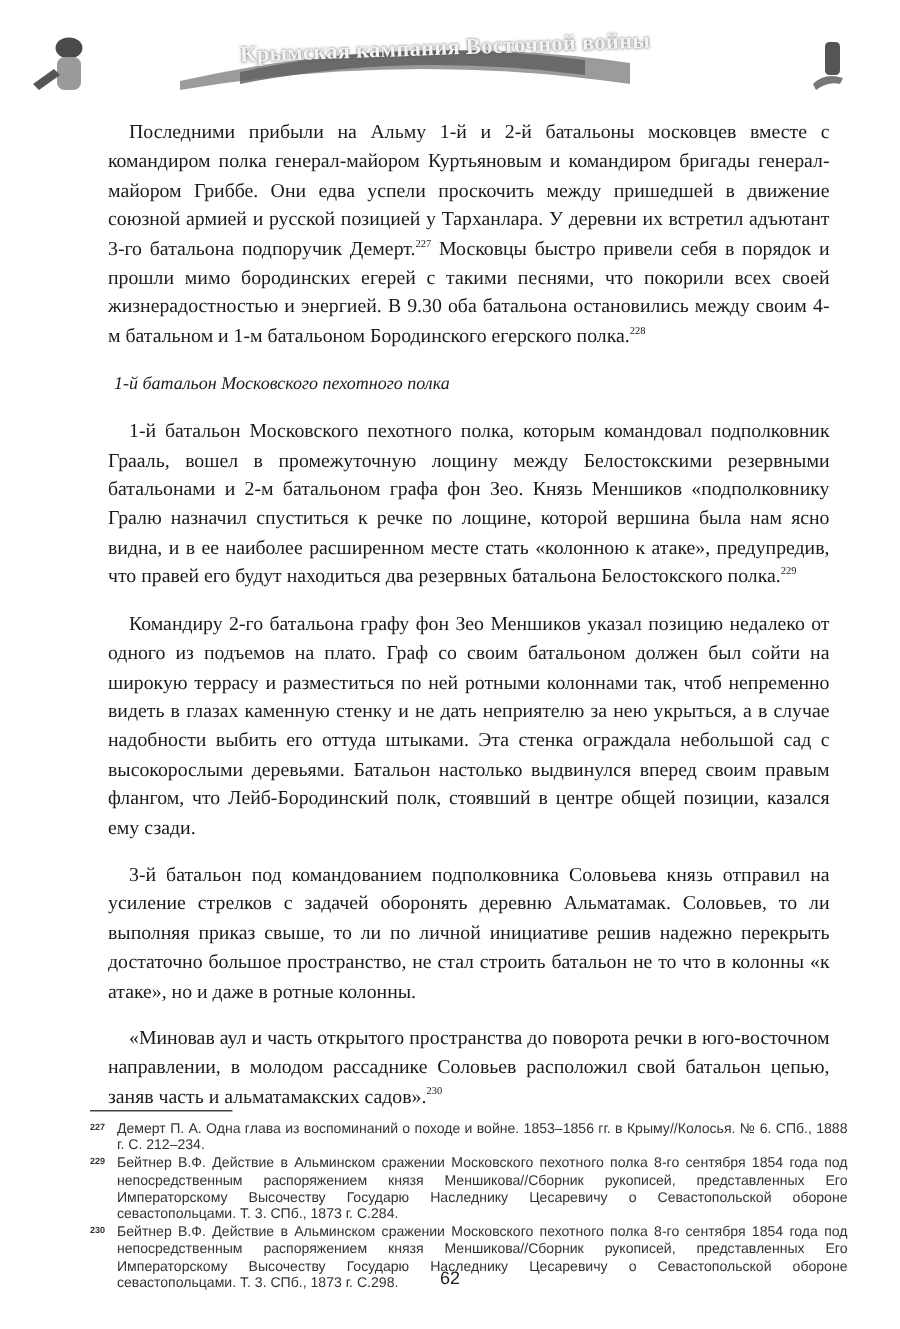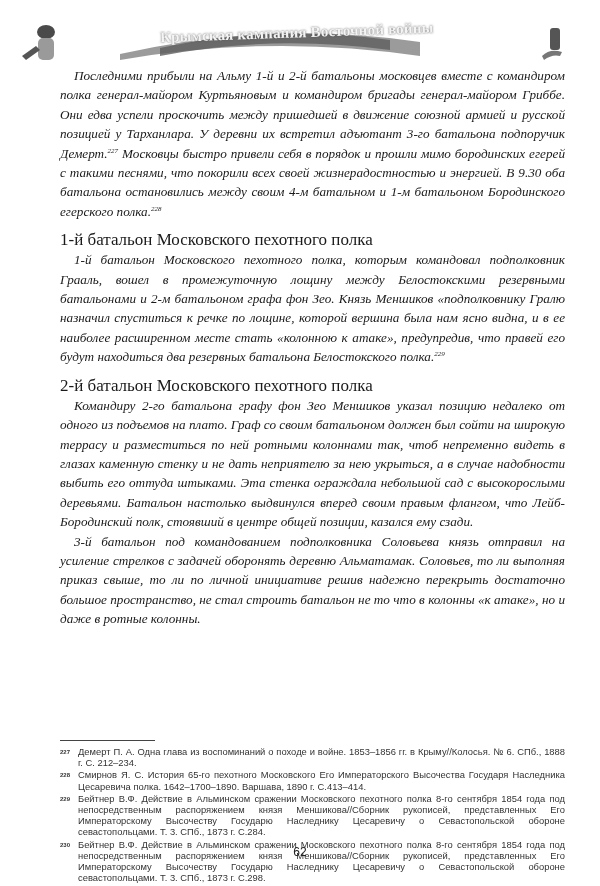--- a/index.html
+++ b/index.html
@@ -26,23 +26,23 @@
       color: #f4f4f4; letter-spacing: 0.2px;
       text-shadow: 0 0 2px #555;
       transform: rotate(-2deg);
       white-space: nowrap;
     }
     .content {
       position: absolute; left: 60px; top: 66px; width: 505px;
       font-family: "Liberation Serif", serif; font-size: 13.2px; line-height: 19.4px;
       text-align: justify;
     }
-    .content p { margin: 0; text-indent: 14px; font-style: italic; }
+    .content p { margin: 12px; text-indent: 14px; }
     .content h3 {
-      margin: 9px 0 0 0; font-size: 17px; font-weight: normal; 
+      margin: 9px 0 0 16px; font-size: 12px; font-weight: normal; font-style: italic;
       line-height: 20px;
     }
     sup { font-size: 7px; line-height: 0; vertical-align: super; }
     .footnotes {
       position: absolute; left: 60px; top: 696px; width: 505px;
       font-family: "Liberation Sans", sans-serif; font-size: 9.4px; line-height: 11.2px;
       color: #333;
       margin-top: 44px;
     }
     .fn-rule { width: 95px; border-top: 1px solid #444; margin-bottom: 5px; }
@@ -73,35 +73,31 @@
     <path d="M2 30 Q10 22 22 26 L20 30 Q12 28 4 34 Z" fill="#777"></path>
   </svg>
 </div>
 
 <div class="content">
   <p><span>Последними прибыли на Альму 1-й и 2-й батальоны московцев вместе с командиром полка генерал-майором Куртьяновым и командиром бригады генерал-майором Гриббе. Они едва успели проскочить между пришедшей в движение союзной армией и русской позицией у Тарханлара. У деревни их встретил адъютант 3-го батальона подпоручик Демерт.</span><sup>227</sup><span> Московцы быстро привели себя в порядок и прошли мимо бородинских егерей с такими песнями, что покорили всех своей жизнерадостностью и энергией. В 9.30 оба батальона остановились между своим 4-м батальном и 1-м батальоном Бородинского егерского полка.</span><sup>228</sup></p>
 
   <h3>1-й батальон Московского пехотного полка</h3>
   <p><span>1-й батальон Московского пехотного полка, которым командовал подполковник Грааль, вошел в промежуточную лощину между Белостокскими резервными батальонами и 2-м батальоном графа фон Зео. Князь Меншиков «подполковнику Гралю назначил спуститься к речке по лощине, которой вершина была нам ясно видна, и в ее наиболее расширенном месте стать «колонною к атаке», предупредив, что правей его будут находиться два резервных батальона Белостокского полка.</span><sup>229</sup></p>
 
-  <h3>2-й батальон Московского пехотного полка</h3>
   <p>Командиру 2-го батальона графу фон Зео Меншиков указал позицию недалеко от одного из подъемов на плато. Граф со своим батальоном должен был сойти на широкую террасу и разместиться по ней ротными колоннами так, чтоб непременно видеть в глазах каменную стенку и не дать неприятелю за нею укрыться, а в случае надобности выбить его оттуда штыками. Эта стенка ограждала небольшой сад с высокорослыми деревьями. Батальон настолько выдвинулся вперед своим правым флангом, что Лейб-Бородинский полк, стоявший в центре общей позиции, казался ему сзади.</p>
 
   <p>3-й батальон под командованием подполковника Соловьева князь отправил на усиление стрелков с задачей оборонять деревню Альматамак. Соловьев, то ли выполняя приказ свыше, то ли по личной инициативе решив надежно перекрыть достаточно большое пространство, не стал строить батальон не то что в колонны «к атаке», но и даже в ротные колонны.</p>
+  <p><span>«Миновав аул и часть открытого пространства до поворота речки в юго-восточном направлении, в молодом рассаднике Соловьев расположил свой батальон цепью, заняв часть и альматамакских садов».</span><sup>230</sup></p>
 </div>
 
 <div class="footnotes">
   <div class="fn-rule"></div>
   <div class="fn">
     <span class="fn-num">227</span>
     <span class="fn-text">Демерт П. А. Одна глава из воспоминаний о походе и войне. 1853–1856 гг. в Крыму//Колосья. № 6. СПб., 1888 г. С. 212–234.</span>
-  </div>
-  <div class="fn">
-    <span class="fn-num">228</span>
-    <span class="fn-text">Смирнов Я. С. История 65-го пехотного Московского Его Императорского Высочества Государя Наследника Цесаревича полка. 1642–1700–1890. Варшава, 1890 г. С.413–414.</span>
   </div>
   <div class="fn">
     <span class="fn-num">229</span>
     <span class="fn-text">Бейтнер В.Ф. Действие в Альминском сражении Московского пехотного полка 8-го сентября 1854 года под непосредственным распоряжением князя Меншикова//Сборник рукописей, представленных Его Императорскому Высочеству Государю Наследнику Цесаревичу о Севастопольской обороне севастопольцами. Т. 3. СПб., 1873 г. С.284.</span>
   </div>
   <div class="fn">
     <span class="fn-num">230</span>
     <span class="fn-text">Бейтнер В.Ф. Действие в Альминском сражении Московского пехотного полка 8-го сентября 1854 года под непосредственным распоряжением князя Меншикова//Сборник рукописей, представленных Его Императорскому Высочеству Государю Наследнику Цесаревичу о Севастопольской обороне севастопольцами. Т. 3. СПб., 1873 г. С.298.</span>
   </div>
 </div>

